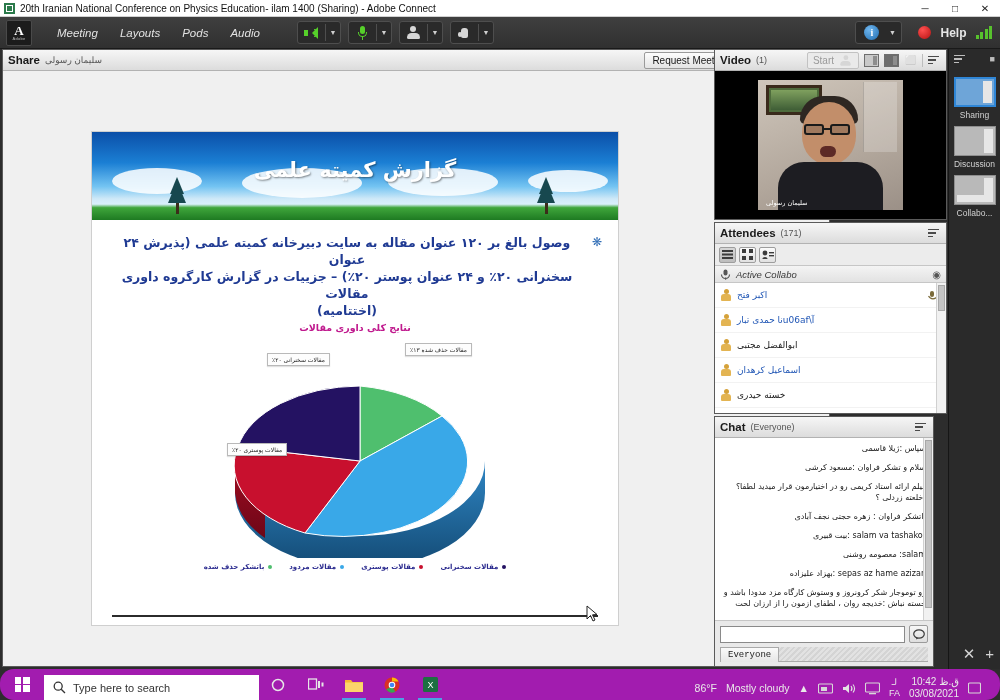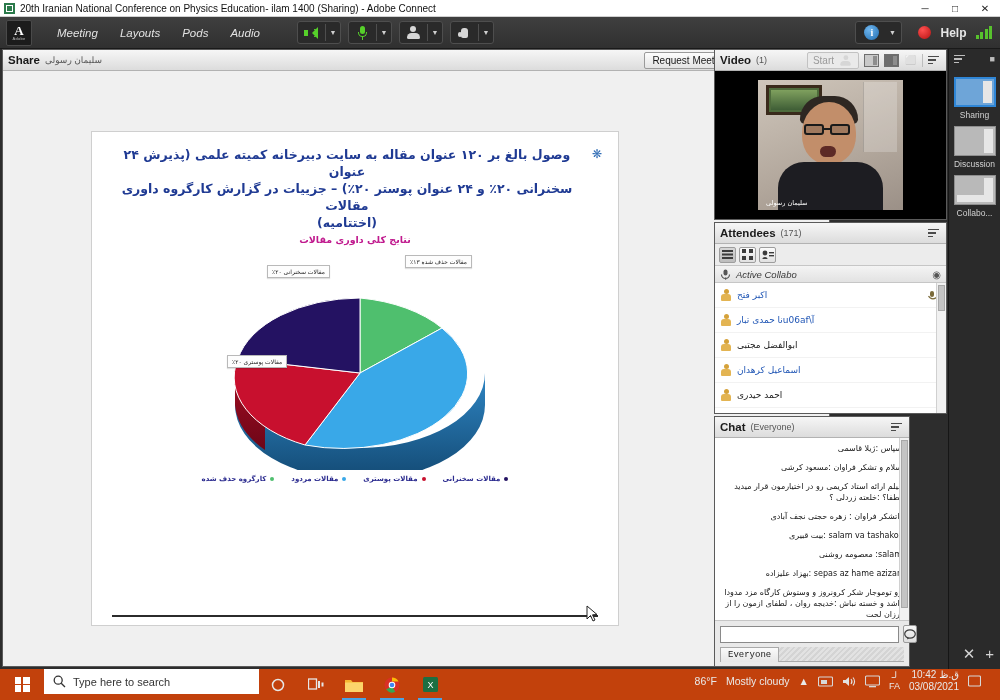--- a/index.html
+++ b/index.html
@@ -216,22 +216,22 @@
   .rail-item.active .rail-thumb { border:2px solid #2f86d6; background:#6ea5d8; }
   .rail-thumb .r{position:absolute;right:2px;top:2px;bottom:2px;width:9px;background:#e6e6e6;}
   .rail-thumb .r2{position:absolute;right:2px;bottom:2px;left:2px;height:7px;background:#e6e6e6;}
   .rail-lbl { color:#d2d2d2; font-size:8.5px; margin-top:3px; white-space:nowrap; overflow:hidden; }
 
   .pod-corner { position:absolute; right:6px; bottom:6px; display:flex; gap:10px; }
   .corner-x { color:#d4d4d4; font-size:15px; }
   .corner-p { color:#d4d4d4; font-size:15px; }
 
   
-  .taskbar { position:absolute; left:0; right:0; bottom:0; height:31px; background:#c2410c;
-             display:flex; align-items:flex-start; }
+  .taskbar { position:absolute; left:0; right:0; bottom:0; height:31px; background:#a21caf;
+             display:flex; align-items:flex-end;border-radius:14px; }
   .tb-start { width:44px;height:31px;display:flex;align-items:center;justify-content:center;}
   .win-logo { width:15px;height:15px;display:grid;grid-template-columns:1fr 1fr;grid-template-rows:1fr 1fr;gap:1.5px;}
   .win-logo i { background:#fff; display:block; }
   .tb-search { width:215px;height:25px;background:#fff;display:flex;align-items:center;gap:7px;padding:0 9px;}
   .tb-search span { font-size:11px;color:#333; }
   .tb-ic { width:38px;height:31px;display:flex;align-items:center;justify-content:center;position:relative;}
   .tb-ic.active:after{content:"";position:absolute;left:7px;right:7px;bottom:0;height:2px;background:#4ba3e3;}
   .tb-right { margin-left:auto; display:flex; align-items:center; gap:9px; padding-right:19px;color:#e9e9e9;font-size:10.5px;}
   .tb-clock { text-align:right; line-height:12px; font-size:10px; }
   .tb-kbd { text-align:center; line-height:11px; font-size:9px; }
@@ -343,20 +343,37 @@
               <i></i>
               <i></i>
               <i></i>
             </span>
         </div>
       </div>
 
       <div class="share-body">
         <div class="slide" style="left:88px; top:60px; width:528px; height:495px;">
 
+          <div class="slide-banner">
+            <span class="cloud" style="left:20px;bottom:26px;width:90px;height:26px;"></span>
+            <span class="cloud" style="left:150px;bottom:22px;width:120px;height:30px;"></span>
+            <span class="cloud" style="right:120px;bottom:24px;width:110px;height:28px;"></span>
+            <span class="cloud" style="right:10px;bottom:28px;width:80px;height:22px;"></span>
+            <span class="tree" style="left:85px;bottom:6px;height:34px;">
+              <i class="tree-cone" style="bottom:11px;left:-9px;"></i>
+              <i class="tree-cone" style="bottom:20px;left:-7px;border-left-width:7px;border-right-width:7px;border-bottom-width:17px;"></i>
+              <i class="tree-trunk" style="bottom:0;left:-1.5px;"></i>
+            </span>
+            <span class="tree" style="right:72px;bottom:6px;height:34px;">
+              <i class="tree-cone" style="bottom:11px;left:-9px;"></i>
+              <i class="tree-cone" style="bottom:20px;left:-7px;border-left-width:7px;border-right-width:7px;border-bottom-width:17px;"></i>
+              <i class="tree-trunk" style="bottom:0;left:-1.5px;"></i>
+            </span>
+            <div class="slide-title">گزارش کمیته علمی</div>
+          </div>
 
           <div class="slide-body">
             <div class="bullet-row">
               <span class="bullet-mark">❋</span>
               <div class="bullet-text">
                 <div>وصول بالغ بر ۱۲۰ عنوان مقاله به سایت دبیرخانه کمیته علمی (پذیرش ۲۴ عنوان</div>
                 <div>سخنرانی ۲۰٪ و ۲۴ عنوان پوستر ۲۰٪) – جزییات در گزارش کارگروه داوری مقالات</div>
                 <div>(اختتامیه)</div>
               </div>
             </div>
@@ -402,21 +419,21 @@
               <span class="legend-item">
                 <i class="legend-dot" style="background:#c8102e"></i>
                 <span>مقالات پوستری</span>
               </span>
               <span class="legend-item">
                 <i class="legend-dot" style="background:#39a8e8"></i>
                 <span>مقالات مردود</span>
               </span>
               <span class="legend-item">
                 <i class="legend-dot" style="background:#4fbf6e"></i>
-                <span>کارگروه حذف شده</span>
+                <span>باتشکر حذف شده</span>
               </span>
             </div>
           </div>
 
           <div class="slide-rule"></div>
           <svg class="slide-cursor" viewBox="0 0 14 18">
             <path d="M1,1 L1,14 L4.5,10.5 L7,16 L9,15 L6.5,9.8 L11,9.5 Z" fill="#fff" stroke="#222" stroke-width="1"></path>
           </svg>
         </div>
       </div>
@@ -539,35 +556,35 @@
               <i class="h"></i>
               <i class="b"></i>
             </span>
           <span class="att-name blue">اسماعیل کرهدان</span>
         </div>
         <div class="att-row">
           <span class="att-ic">
               <i class="h"></i>
               <i class="b"></i>
             </span>
-          <span class="att-name">احمد حیدری</span>
+          <span class="att-name">خسته حیدری</span>
         </div>
         <div class="att-row">
           <span class="att-ic">
               <i class="h"></i>
               <i class="b"></i>
             </span>
         </div>
         <div class="scrollbar">
           <div class="thumb" style="top:2px;height:26px;"></div>
         </div>
       </div>
     </div>
 
-    <div class="pod" style="left:714px; top:367px; width:196px; bottom:2px;">
+    <div class="pod" style="left:714px; top:367px; width:220px; bottom:2px;">
       <div class="pod-hdr">
         <span class="pod-title">Chat</span>
         <span class="pod-sub" style="direction:ltr">(Everyone)</span>
         <div class="pod-hdr-right">
           <span class="menu-ic">
               <i></i>
               <i></i>
               <i></i>
             </span>
         </div>

